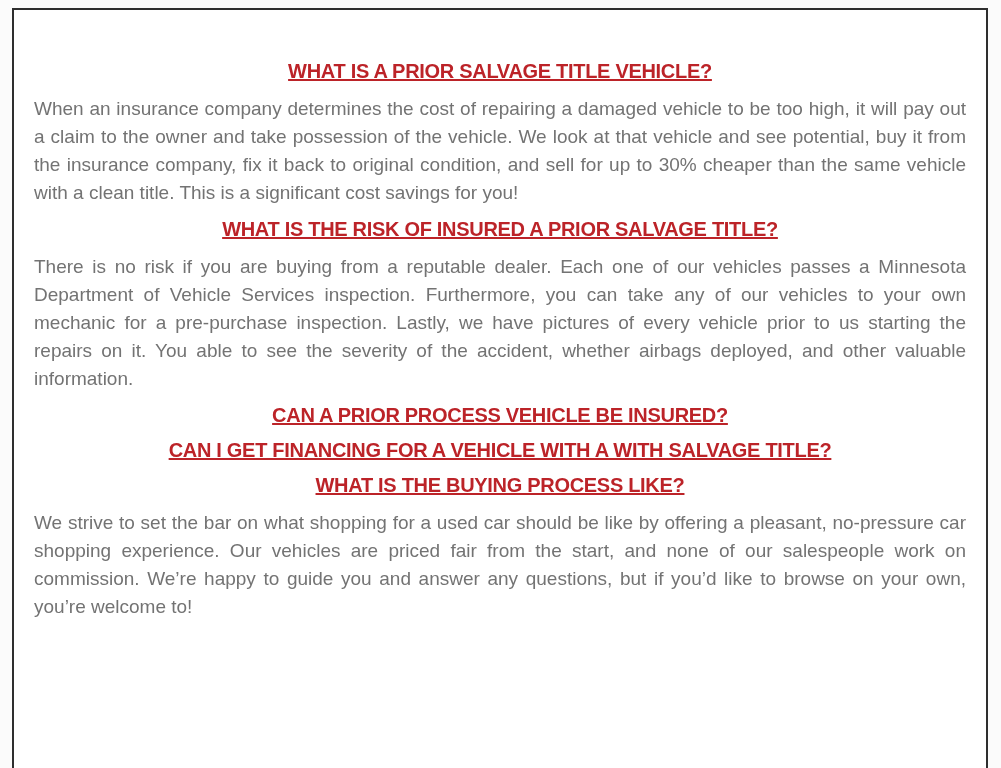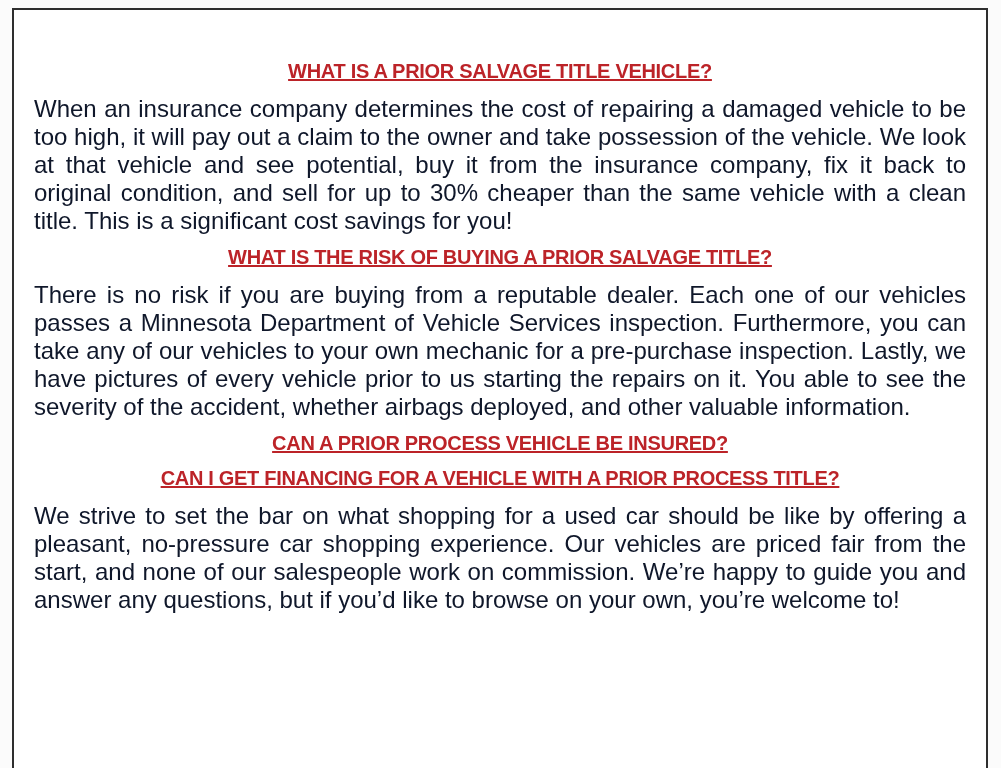--- a/index.html
+++ b/index.html
@@ -30,47 +30,48 @@
     font-size: 20px;
     line-height: 22px;
     font-weight: bold;
     letter-spacing: -0.3px;
     color: #bc2328;
     text-decoration: underline;
   }
   .faq-paragraph {
     margin: 0 0 11px 0;
     text-align: justify;
-    font-size: 24px;
+    font-size: 19px;
     line-height: 28px;
-    color: #0f172a;
+    color: #737373;
   }
 </style>
 </head>
 <body>
 
 <div class="sheet">
   <div class="content">
 
     <section>
       <h2 class="faq-heading">WHAT IS A PRIOR SALVAGE TITLE VEHICLE?</h2>
       <p class="faq-paragraph">When an insurance company determines the cost of repairing a damaged vehicle to be too high, it will pay out a claim to the owner and take possession of the vehicle.  We look at that vehicle and see potential, buy it from the insurance company, fix it back to original condition, and sell for up to 30% cheaper than the same vehicle with a clean title. This is a significant cost savings for you!</p>
     </section>
 
     <section>
-      <h2 class="faq-heading">WHAT IS THE RISK OF BUYING A PRIOR SALVAGE TITLE?</h2>
+      <h2 class="faq-heading">WHAT IS THE RISK OF INSURED A PRIOR SALVAGE TITLE?</h2>
       <p class="faq-paragraph">There is no risk if you are buying from a reputable dealer. Each one of our vehicles passes a Minnesota Department of Vehicle Services inspection. Furthermore, you can take any of our vehicles to your own mechanic for a pre-purchase inspection. Lastly, we have pictures of every vehicle prior to us starting the repairs on it. You able to see the severity of the accident, whether airbags deployed, and other valuable information.</p>
     </section>
 
     <section>
       <h2 class="faq-heading">CAN A PRIOR PROCESS VEHICLE BE INSURED?</h2>
     </section>
 
     <section>
-      <h2 class="faq-heading">CAN I GET FINANCING FOR A VEHICLE WITH A PRIOR PROCESS TITLE?</h2>
+      <h2 class="faq-heading">CAN I GET FINANCING FOR A VEHICLE WITH A WITH SALVAGE TITLE?</h2>
     </section>
 
     <section>
+      <h2 class="faq-heading">WHAT IS THE BUYING PROCESS LIKE?</h2>
       <p class="faq-paragraph">We strive to set the bar on what shopping for a used car should be like by offering a pleasant, no-pressure car shopping experience. Our vehicles are priced fair from the start, and none of our salespeople work on commission. We’re happy to guide you and answer any questions, but if you’d like to browse on your own, you’re welcome to!</p>
     </section>
 
   </div>
 </div>
 
 </body></html>

